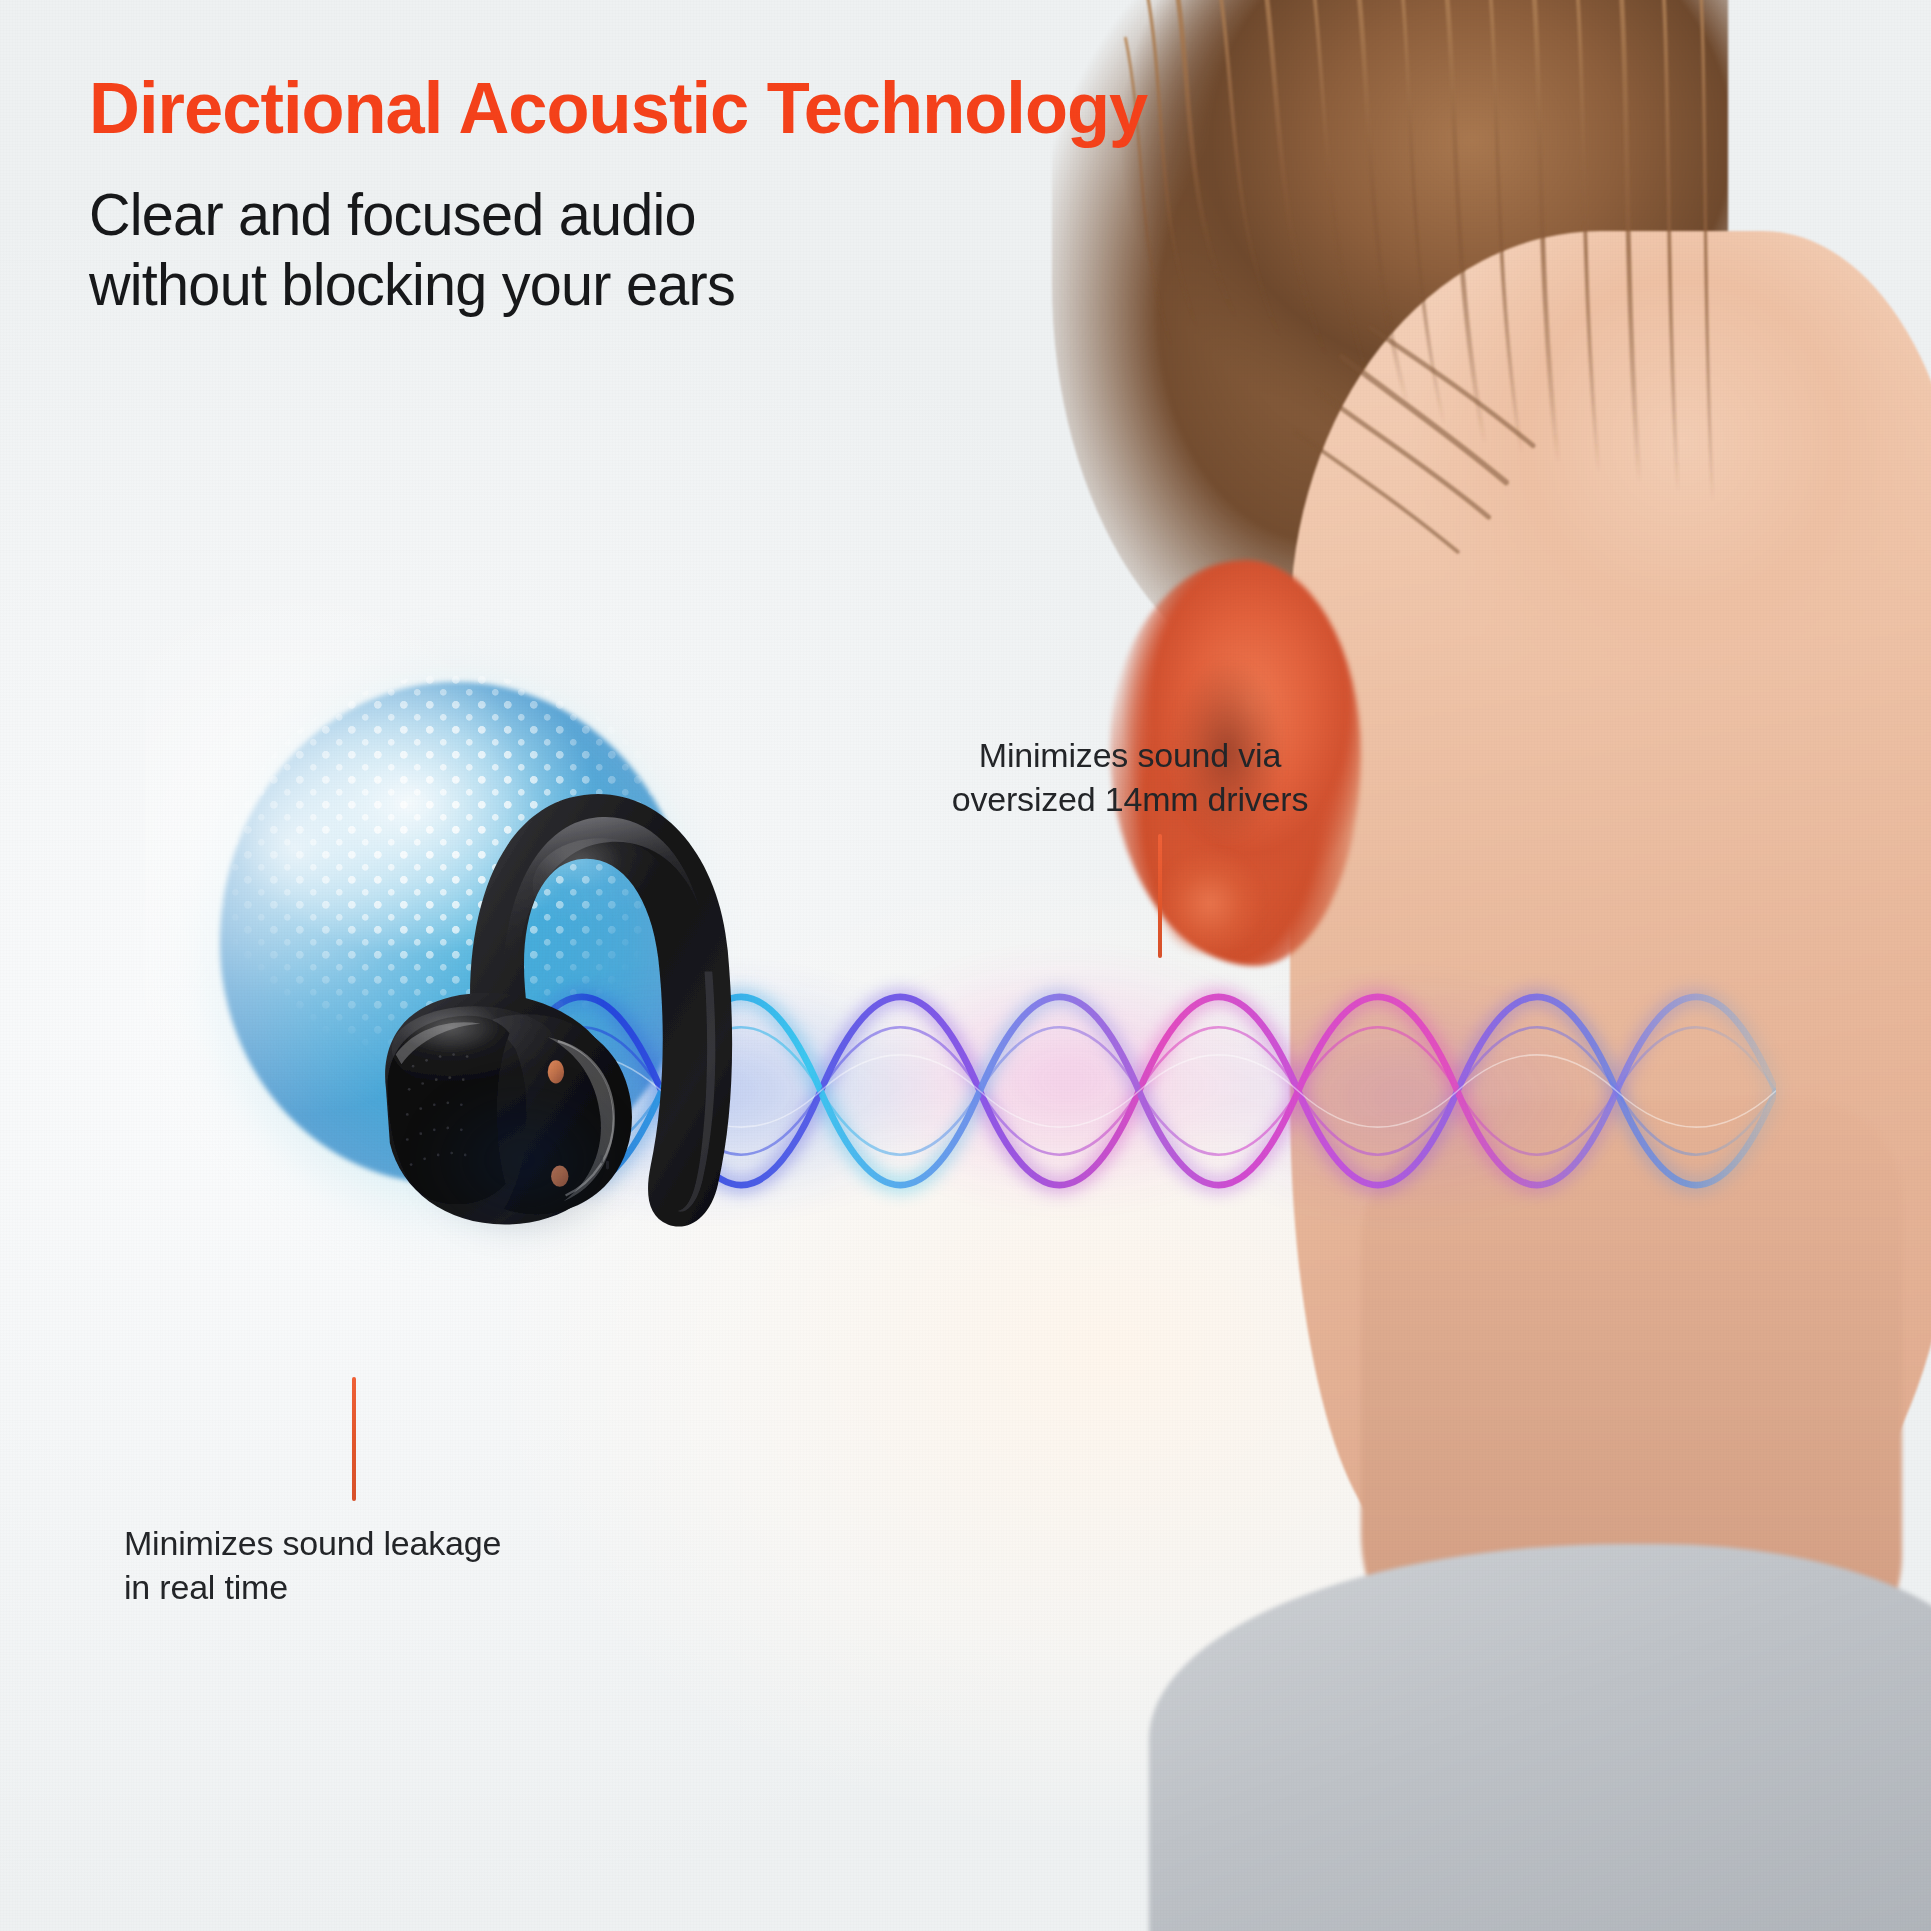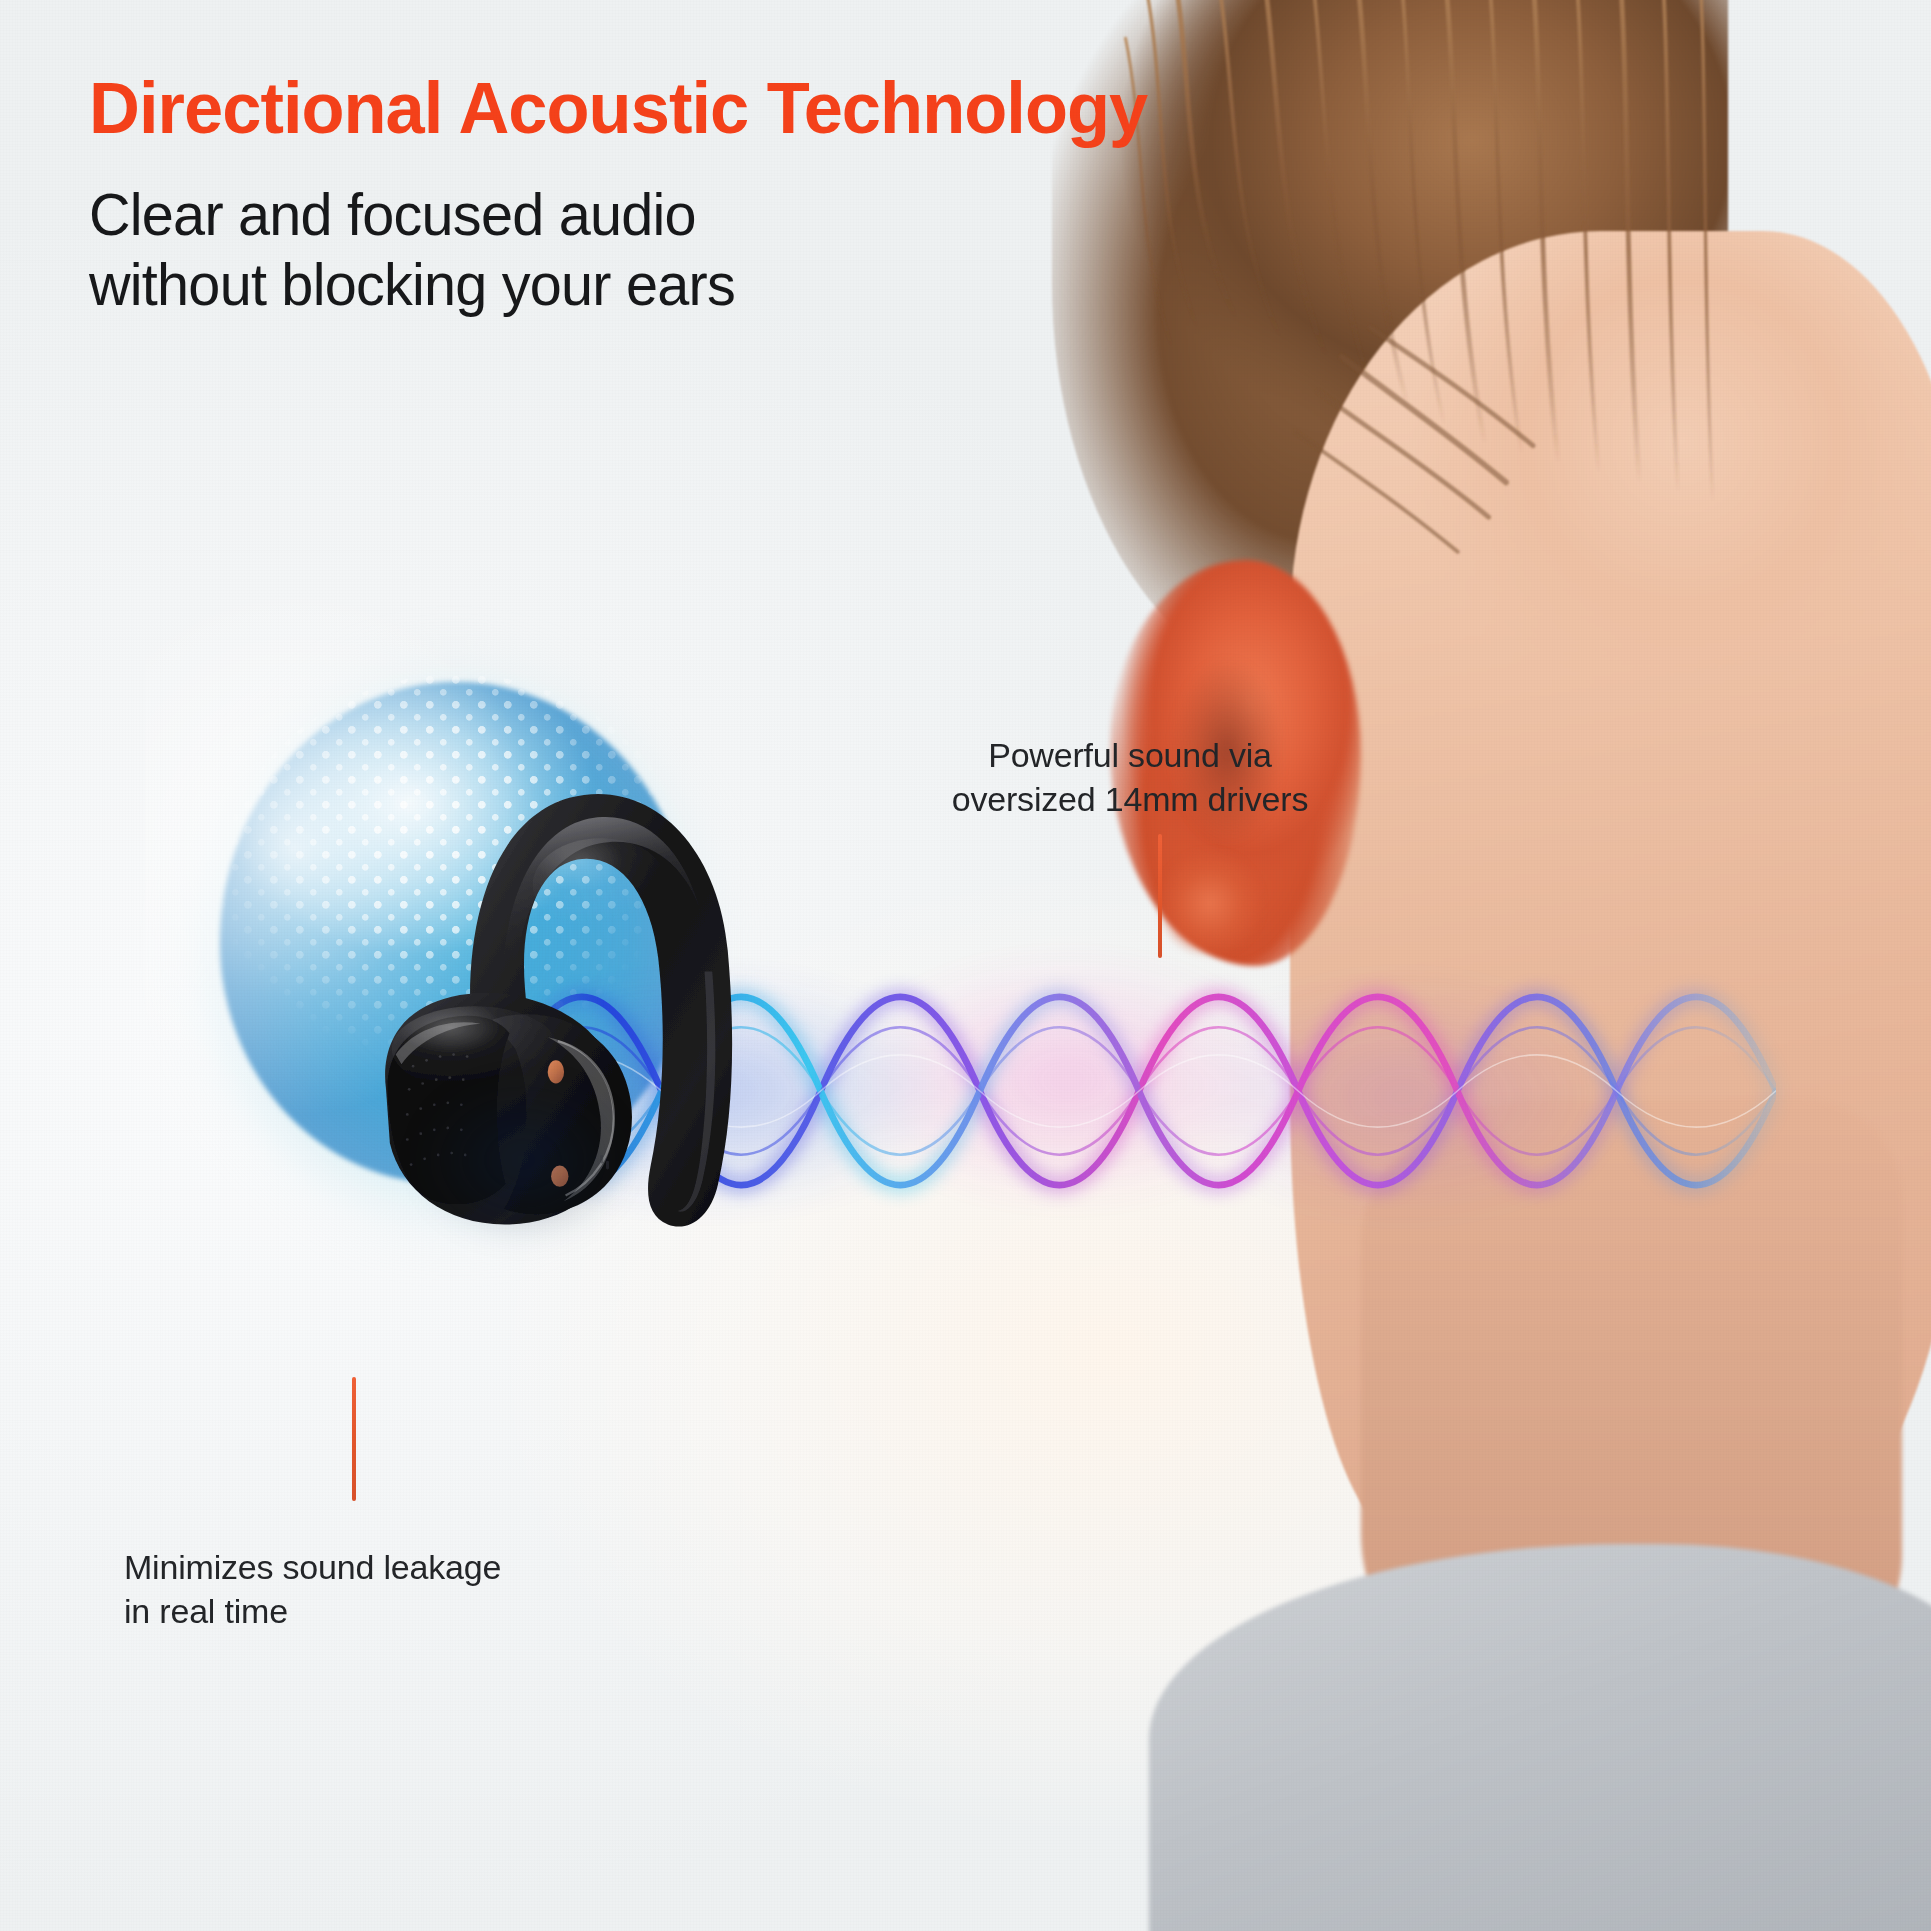--- a/index.html
+++ b/index.html
@@ -55,21 +55,21 @@
   }
   .callout .leader {
     position:absolute; width:3.9px; border-radius:1.9px;
     background:linear-gradient(180deg,#f06137 0%,#e2562b 55%,#d9512a 100%);
   }
   #callout-drivers { left:927px; top:734px; width:406px; }
   #callout-drivers .ctext { text-align:center; }
   #callout-drivers .leader { left:231px; top:100px; height:124px; }
 
   #callout-leakage { left:124px; top:1522px; width:541px; }
-  #callout-leakage .ctext { text-align:left;margin-top:24px; }
+  #callout-leakage .ctext { text-align:left; }
   #callout-leakage .leader { left:228px; top:-145px; height:124px; }
 
   
   #halo-wrap {
     position:absolute; left:145px; top:599px; width:618px; height:676px;
   }
   #halo-glow {
     position:absolute; inset:0;
     background:
       radial-gradient(ellipse 319px 348px at 309px 348px,
@@ -469,21 +469,21 @@
           <rect x="256" y="446" width="3" height="9" rx="1.5" fill="#3a3a40"></rect>
         </g>
 
         <ellipse cx="120" cy="330" rx="86" ry="44" fill="url(#specA)" opacity=".55"></ellipse>
         <ellipse cx="250" cy="160" rx="70" ry="48" fill="url(#specA)" opacity=".40"></ellipse>
       </g>
     </svg>
   </div>
 
   <div class="callout" id="callout-drivers">
-    <div class="ctext">Powerful sound via
+    <div class="ctext">Minimizes sound via
 oversized 14mm drivers</div>
     <div class="leader"></div>
   </div>
 
   <div class="callout" id="callout-leakage">
     <div class="leader"></div>
     <div class="ctext">Minimizes sound leakage
 in real time</div>
   </div>
 

